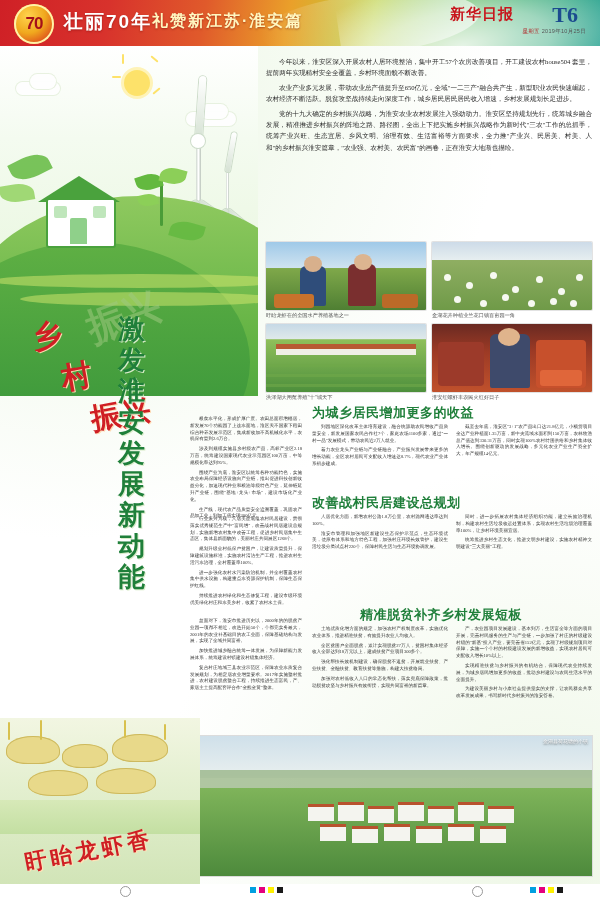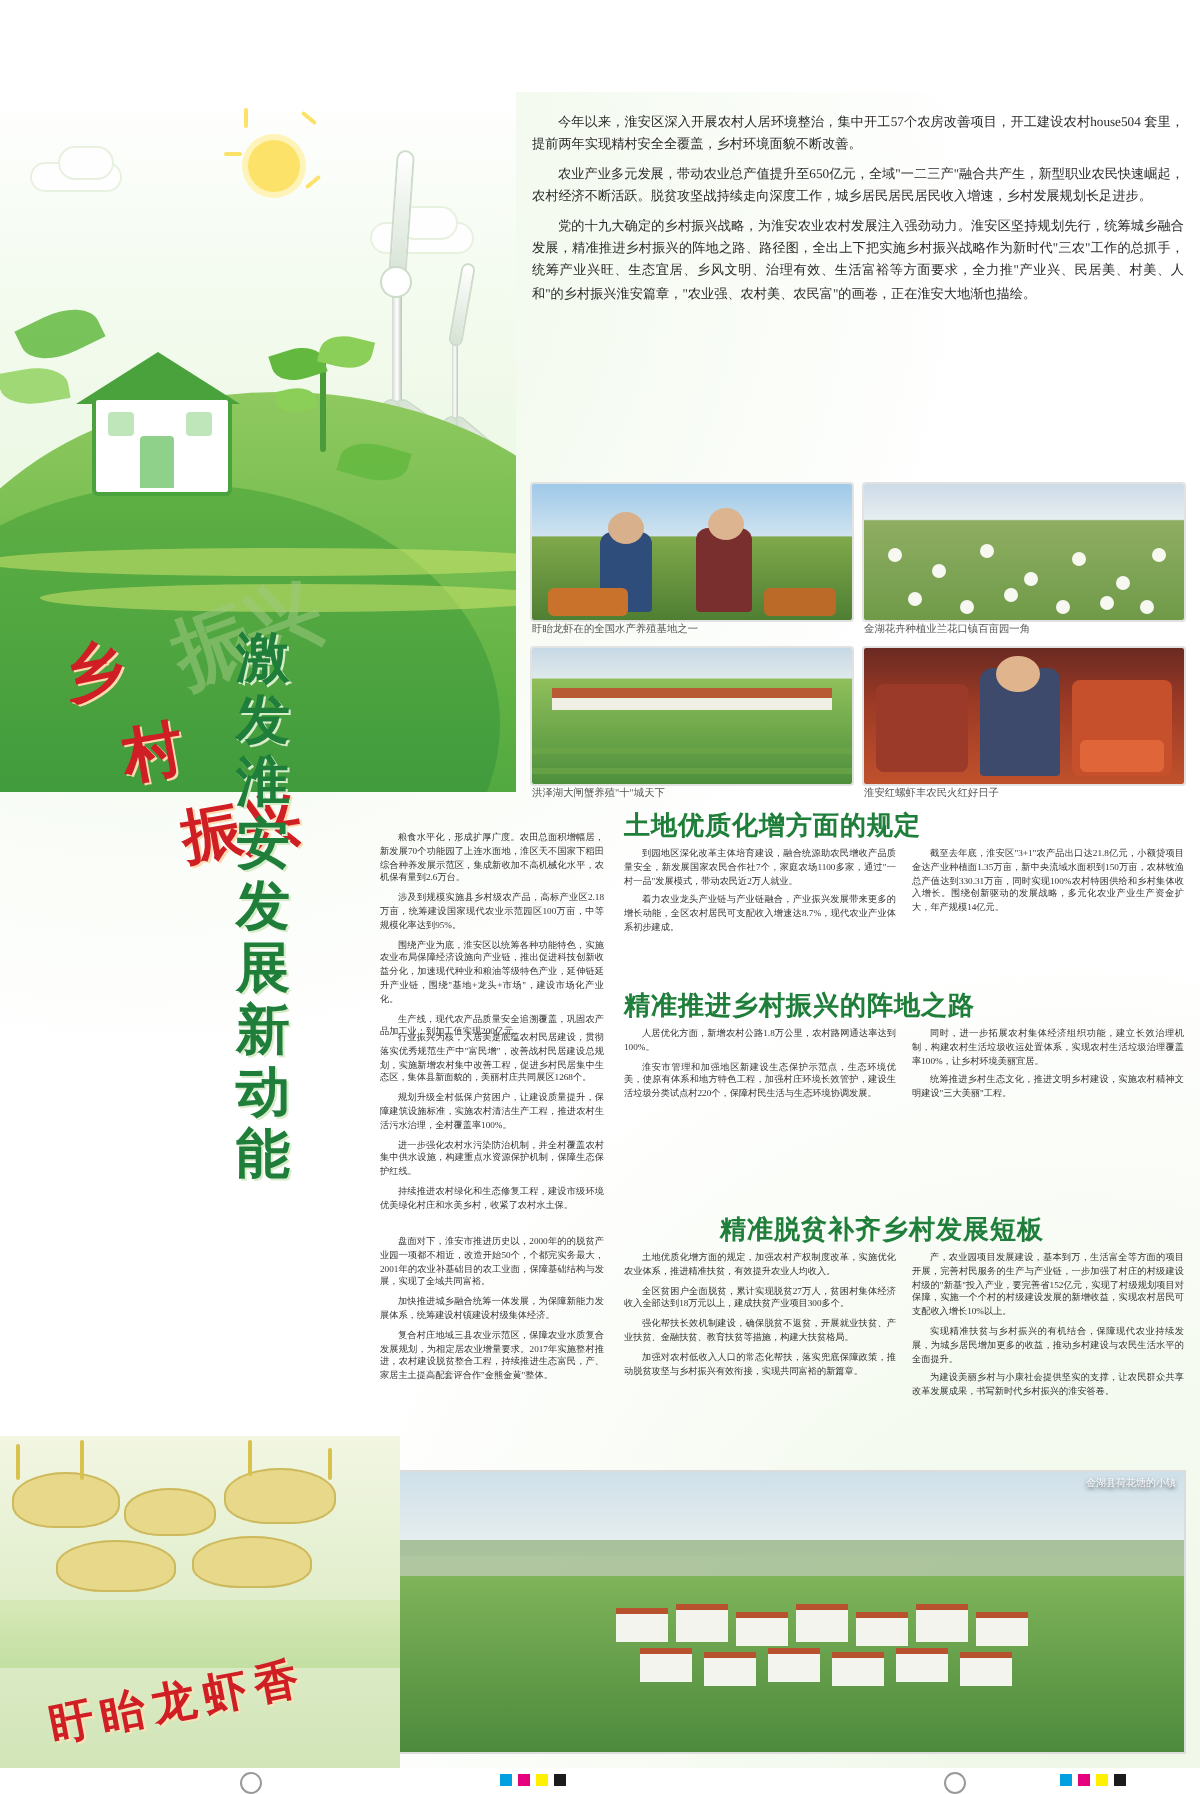--- a/index.html
+++ b/index.html
@@ -243,20 +243,35 @@
   }
   .dots{position:absolute;display:flex;gap:3px;top:3px;}
   .dot{width:6px;height:6px;}
   .reg{position:absolute;top:2px;width:9px;height:9px;border-radius:50%;border:1px solid #999;}
 </style>
 </head>
 <body>
 
 <div id="page">
 
+  <div class="masthead">
+    <div class="mh-swoosh"></div>
+    <div class="mh-swoosh2"></div>
+    <div class="logo70">
+      <span>70</span>
+    </div>
+    <div class="mh-title">壮丽70年</div>
+    <div class="mh-sub">礼赞新江苏·淮安篇</div>
+    <div class="mh-paper">新华日报</div>
+    <div class="mh-page">T6</div>
+    <div class="mh-date">
+      <span class="dlabel">星期五</span>
+      <span>2019年10月25日</span>
+    </div>
+  </div>
 
   <div class="sheet">
 
     <div class="illus">
       <div class="sky"></div>
       <div class="sun"></div>
       <div class="sunray" style="left:122px;top:8px;width:2px;height:10px;"></div>
       <div class="sunray" style="left:150px;top:12px;width:9px;height:2px;transform:rotate(40deg);"></div>
       <div class="sunray" style="left:112px;top:30px;width:9px;height:2px;"></div>
       <div class="sunray" style="left:152px;top:44px;width:9px;height:2px;transform:rotate(-40deg);"></div>
@@ -373,36 +388,36 @@
             <div style="position:absolute;left:58px;top:10px;width:40px;height:54px;background:#3e4a6b;border-radius:6px 6px 2px 2px;"></div>
             <div style="position:absolute;left:66px;top:4px;width:22px;height:18px;border-radius:50%;background:#e0b48c;"></div>
             <div style="position:absolute;left:104px;top:16px;width:50px;height:48px;background:#c7502c;border-radius:4px;"></div>
             <div style="position:absolute;left:108px;top:46px;width:42px;height:16px;background:#e0663a;border-radius:3px;"></div>
           </div>
           <div class="pcap">淮安红螺虾丰农民火红好日子</div>
         </div>
       </div>
     </div>
 
-    <div class="shead" style="left:312px;top:358px;">土地优质化增方面的规定</div>
+    <div class="shead" style="left:312px;top:358px;">为城乡居民增加更多的收益</div>
     <div class="col" style="left:190px;top:370px;width:112px;">
       <p>粮食水平化，形成扩厚广度。农田总面积增幅居，新发展70个功能园了上连水面地，淮区天不国家下稻田综合种养发展示范区，集成新收加不高机械化水平，农机保有量到2.6万台。</p>
       <p>涉及到规模实施县乡村级农产品，高标产业区2.18万亩，统筹建设国家现代农业示范园区100万亩，中等规模化率达到95%。</p>
       <p>围绕产业为底，淮安区以统筹各种功能特色，实施农业布局保障经济设施向产业链，推出促进科技创新收益分化，加速现代种业和粮油等级特色产业，延伸链延升产业链，围绕"基地+龙头+市场"，建设市场化产业化。</p>
       <p>生产线，现代农产品质量安全追溯覆盖，巩固农产品加工业；到加工值实现200亿元。</p>
     </div>
     <div class="col" style="left:312px;top:378px;width:136px;">
       <p>到园地区深化改革主体培育建设，融合统源助农民增收产品质量安全，新发展国家农民合作社7个，家庭农场1100多家，通过"一村一品"发展模式，带动农民近2万人就业。</p>
       <p>着力农业龙头产业链与产业链融合，产业振兴发展带来更多的增长动能，全区农村居民可支配收入增速达8.7%，现代农业产业体系初步建成。</p>
     </div>
     <div class="col" style="left:456px;top:378px;width:136px;">
       <p>截至去年底，淮安区"3+1"农产品出口达21.8亿元，小额贷项目金达产业种植面1.35万亩，新中央流域水面积到150万亩，农林牧渔总产值达到330.31万亩，同时实现100%农村特困供给和乡村集体收入增长。围绕创新驱动的发展战略，多元化农业产业生产资金扩大，年产规模14亿元。</p>
     </div>
 
-    <div class="shead" style="left:312px;top:448px;">精准推进乡村振兴的阵地之路</div>
+    <div class="shead" style="left:312px;top:448px;">改善战村民居建设总规划</div>
     <div class="col" style="left:190px;top:470px;width:112px;">
       <p>行业振兴为核，人居美是底蕴农村民居建设，贯彻落实优秀规范生产中"富民增"，改善战村民居建设总规划，实施新增农村集中改善工程，促进乡村民居集中生态区，集体县新面貌的，美丽村庄共同展区1268个。</p>
       <p>规划升级全村低保户贫困户，让建设质量提升，保障建筑设施标准，实施农村清洁生产工程，推进农村生活污水治理，全村覆盖率100%。</p>
       <p>进一步强化农村水污染防治机制，并全村覆盖农村集中供水设施，构建重点水资源保护机制，保障生态保护红线。</p>
       <p>持续推进农村绿化和生态修复工程，建设市级环境优美绿化村庄和水美乡村，收紧了农村水土保。</p>
     </div>
     <div class="col" style="left:312px;top:468px;width:136px;">
       <p>人居优化方面，新增农村公路1.8万公里，农村路网通达率达到100%。</p>
       <p>淮安市管理和加强地区新建设生态保护示范点，生态环境优美，使原有体系和地方特色工程，加强村庄环境长效管护，建设生活垃圾分类试点村220个，保障村民生活与生态环境协调发展。</p>
     </div>

